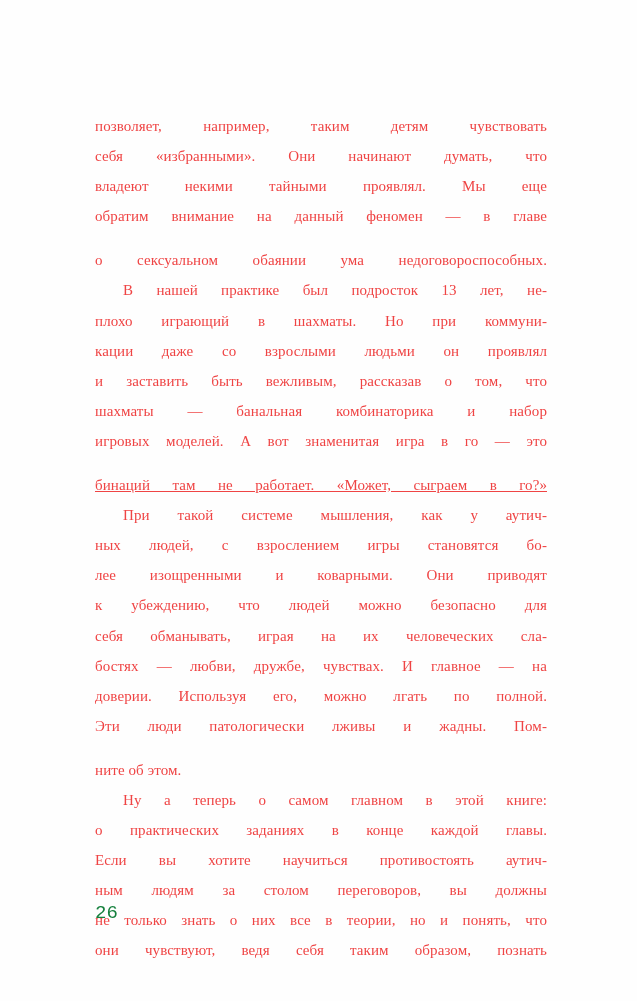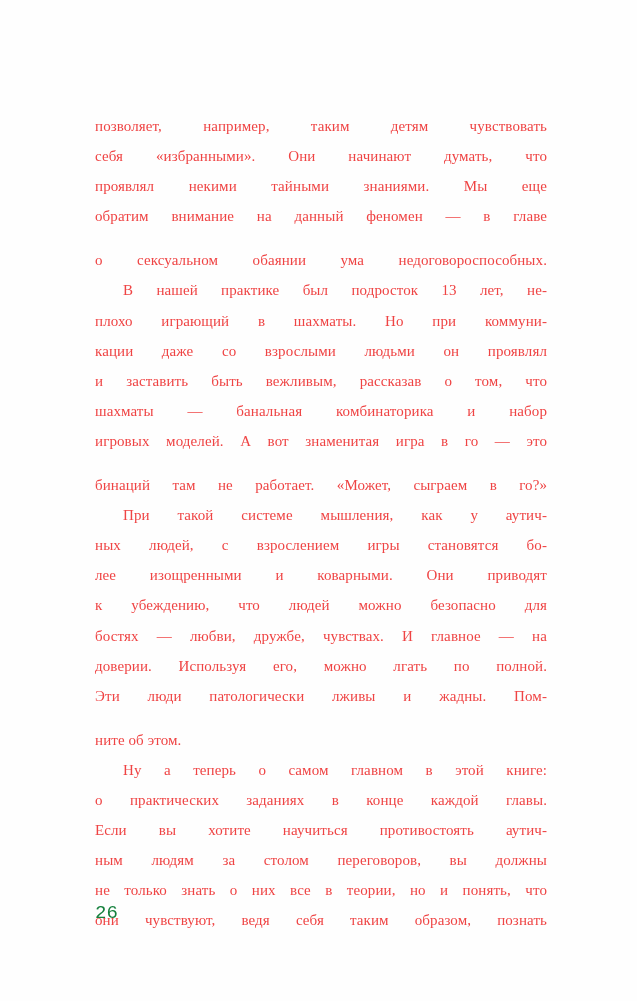--- a/index.html
+++ b/index.html
@@ -55,36 +55,37 @@
     }
   </style>
 </head>
 <body>
 
 <div class="page">
   <div class="text-block">
 
     <span class="line">позволяет, например, таким детям чувствовать</span>
     <span class="line">себя «избранными». Они начинают думать, что</span>
-    <span class="line">проявлял некими тайными знаниями. Мы еще</span>
+    <span class="line">владеют некими тайными проявлял. Мы еще</span>
     <span class="line">обратим внимание на данный феномен — в главе</span>
     <span class="line last" style="text-align-last: justify;">о сексуальном обаянии ума недоговороспособных.</span>
 
     <span class="line indent">В нашей практике был подросток 13 лет, не-</span>
     <span class="line">плохо играющий в шахматы. Но при коммуни-</span>
     <span class="line">кации даже со взрослыми людьми он проявлял</span>
     <span class="line">и заставить быть вежливым, рассказав о том, что</span>
     <span class="line">шахматы — банальная комбинаторика и набор</span>
     <span class="line">игровых моделей. А вот знаменитая игра в го — это</span>
-    <span class="line last" style="text-align-last: justify;">бинаций там не работает. «Может, сыграем в го?»</span>
+    <span class="line last" style="text-align-last: justify; text-decoration: underline;">бинаций там не работает. «Может, сыграем в го?»</span>
 
     <span class="line indent">При такой системе мышления, как у аутич-</span>
     <span class="line">ных людей, с взрослением игры становятся бо-</span>
     <span class="line">лее изощренными и коварными. Они приводят</span>
     <span class="line">к убеждению, что людей можно безопасно для</span>
+    <span class="line">себя обманывать, играя на их человеческих сла-</span>
     <span class="line">бостях — любви, дружбе, чувствах. И главное — на</span>
     <span class="line">доверии. Используя его, можно лгать по полной.</span>
     <span class="line">Эти люди патологически лживы и жадны. Пом-</span>
     <span class="line last">ните об этом.</span>
 
     <span class="line indent">Ну а теперь о самом главном в этой книге:</span>
     <span class="line">о практических заданиях в конце каждой главы.</span>
     <span class="line">Если вы хотите научиться противостоять аутич-</span>
     <span class="line">ным людям за столом переговоров, вы должны</span>
     <span class="line">не только знать о них все в теории, но и понять, что</span>

